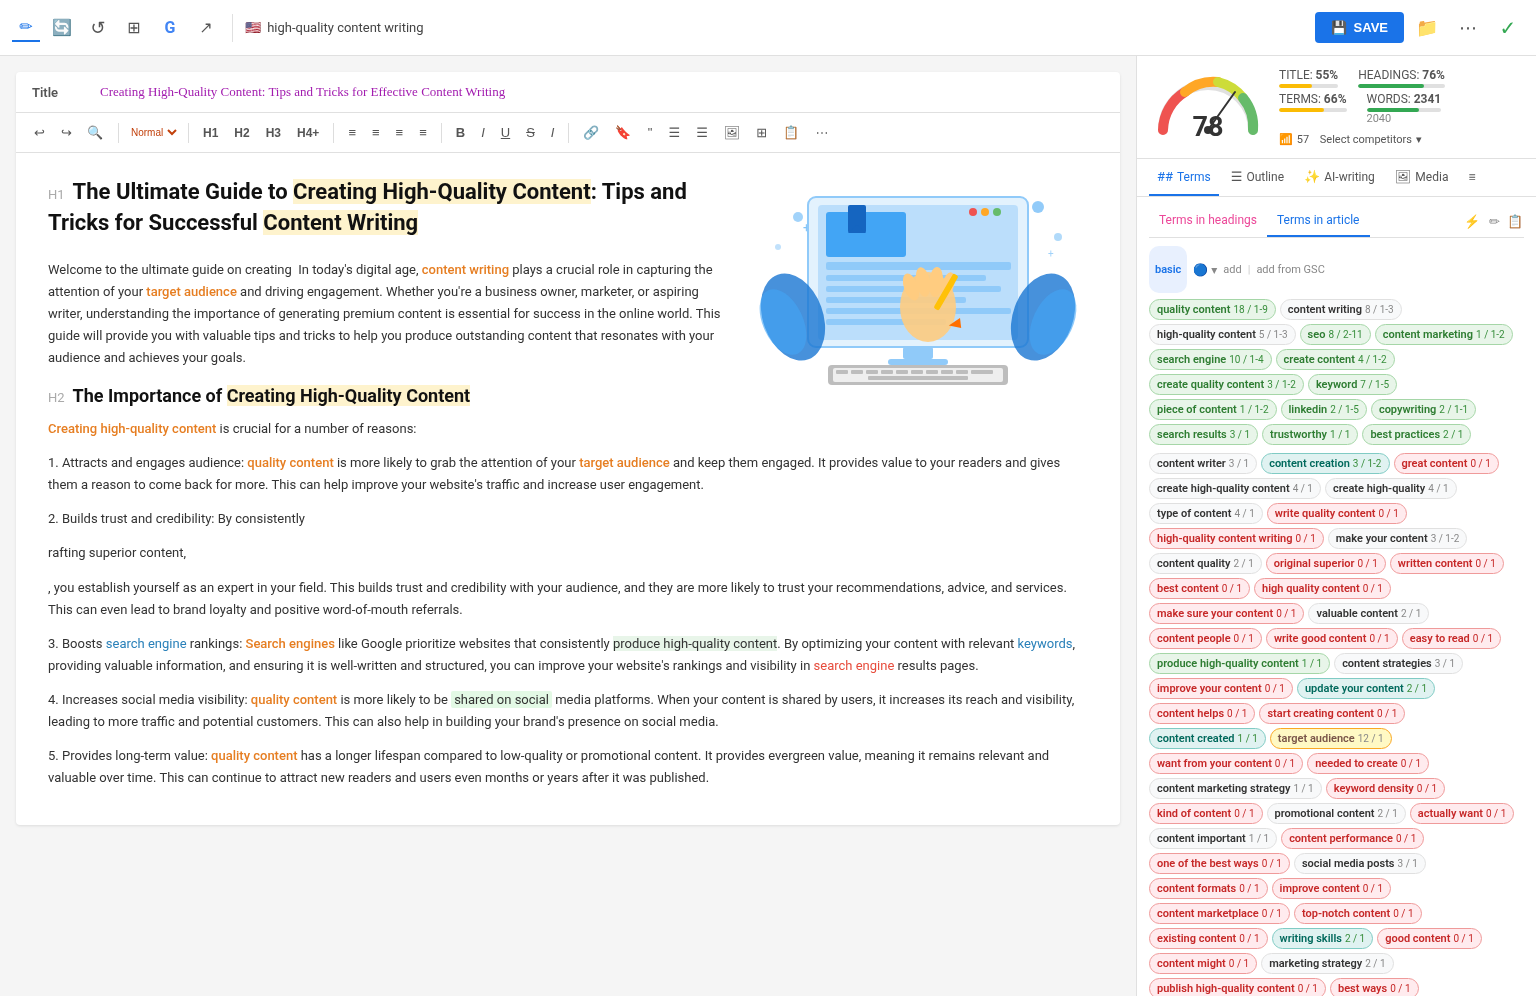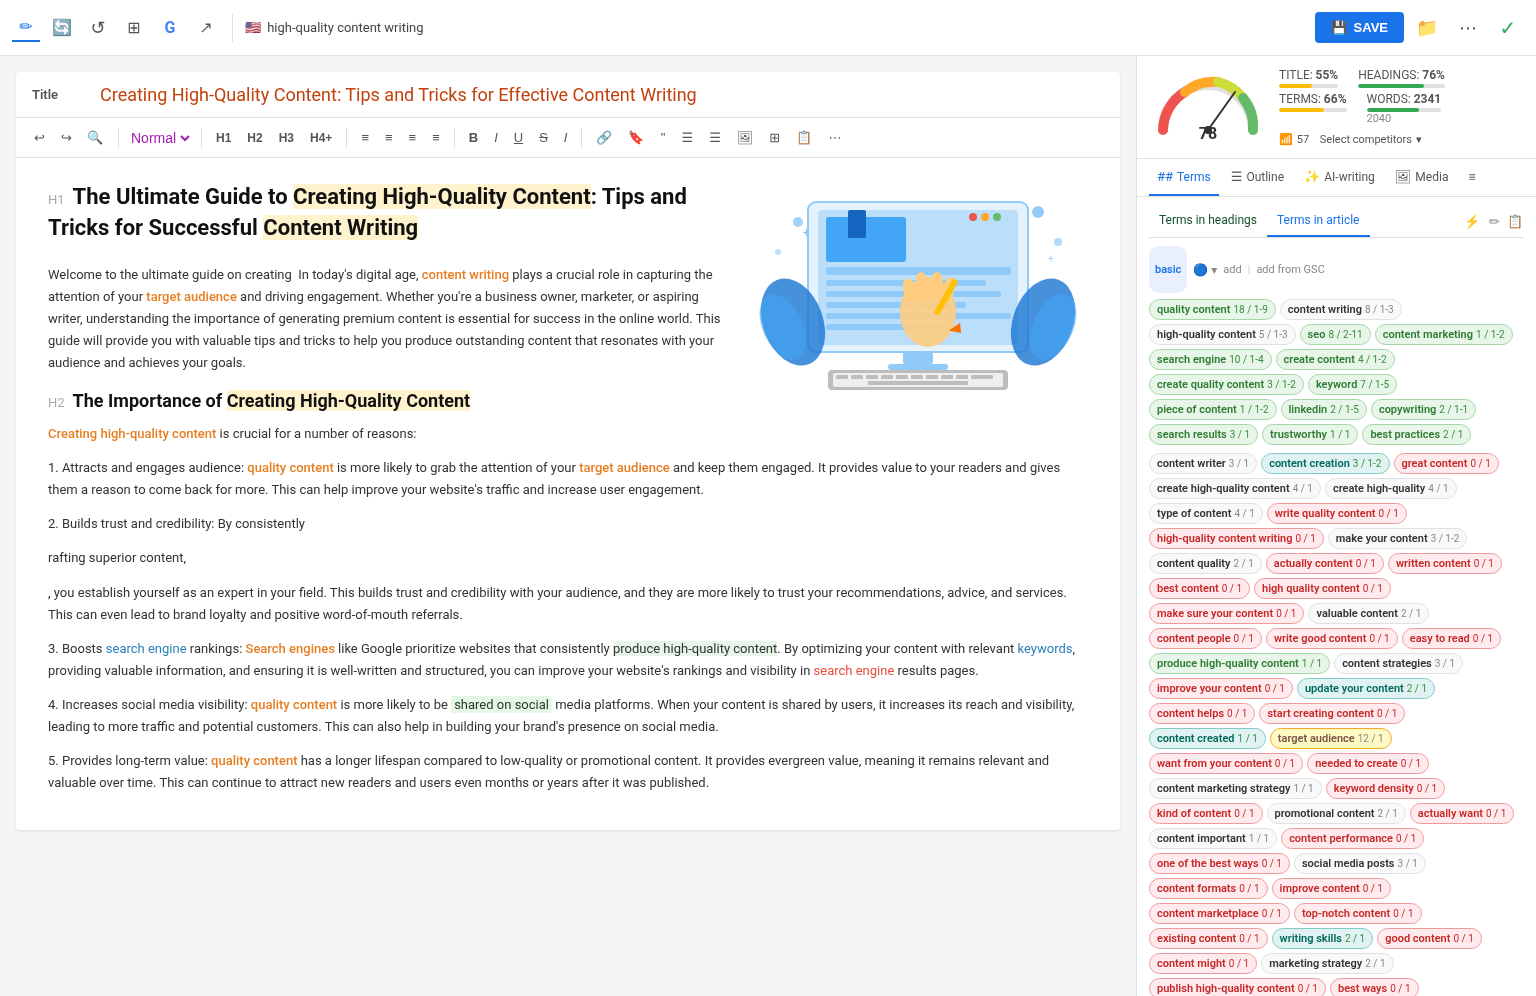--- a/index.html
+++ b/index.html
@@ -19,27 +19,27 @@
     
     .main { display: flex; flex: 1; overflow: hidden; }
 
     
     .editor-area { flex: 1; background: #f5f5f5; padding: 16px; overflow-y: auto; display: flex; flex-direction: column; gap: 12px; }
     .editor-card { background: #fff; border-radius: 4px; box-shadow: 0 1px 3px rgba(0,0,0,0.1); }
 
     
     .title-bar { display: flex; align-items: center; padding: 12px 16px; border-bottom: 1px solid #e0e0e0; gap: 28px; }
     .title-label { font-weight: 600; font-size: 13px; color: #555; min-width: 40px; }
-    .title-text { font-size: 18px; color: #c2410c; }
+    .title-text { font-size: 13px; color: #a21caf; font-family: Liberation Serif, serif; }
 
     
     .toolbar { display: flex; align-items: center; padding: 8px 12px; border-bottom: 1px solid #e0e0e0; gap: 4px; flex-wrap: wrap; }
     .toolbar-btn { padding: 4px 6px; border: none; background: none; cursor: pointer; color: #555; font-size: 13px; border-radius: 3px; display: flex; align-items: center; }
     .toolbar-sep { width: 1px; height: 20px; background: #ddd; margin: 0 4px; }
-    .format-select { font-size: 14px; color: #a21caf; border: none; background: none; cursor: pointer; }
+    .format-select { font-size: 10px; color: #c2410c; border: none; background: none; cursor: pointer; }
     .heading-btn { font-size: 12px; font-weight: 600; }
 
     
     .content-body { padding: 24px 32px; min-height: 600px; }
     .h1-text { font-size: 22px; font-weight: 700; line-height: 1.4; margin-bottom: 20px; color: #111; }
     .h1-tag { color: #aaa; font-size: 13px; font-weight: 400; margin-right: 8px; }
     .h2-tag { color: #aaa; font-size: 13px; font-weight: 400; margin-right: 8px; }
     .highlight-yellow { background: #fef3cd; color: inherit; }
     .highlight-orange { color: #e67e22; font-weight: 500; }
     .highlight-blue { color: #2980b9; }
@@ -68,21 +68,21 @@
 
     
     .panel-tabs { display: flex; align-items: center; padding: 0 12px; border-bottom: 1px solid #e0e0e0; gap: 4px; }
     .panel-tab { padding: 10px 8px; font-size: 12px; color: #555; cursor: pointer; border-bottom: 2px solid transparent; display: flex; align-items: center; gap: 4px; white-space: nowrap; }
     .panel-tab.active { color: #1a73e8; border-bottom-color: #1a73e8; }
     .panel-tab-icon { font-size: 13px; }
 
     
     .terms-section { flex: 1; overflow-y: auto; padding: 8px 12px; }
     .terms-subtabs { display: flex; gap: 0; border-bottom: 1px solid #e0e0e0; margin-bottom: 8px; align-items: center; }
-    .terms-subtab { padding: 8px 10px; font-size: 12px; color: #14532d; cursor: pointer; border-bottom: 2px solid transparent; }
+    .terms-subtab { padding: 8px 10px; font-size: 12px; color: #ec4899; cursor: pointer; border-bottom: 2px solid transparent; }
     .terms-subtab.active { color: #1a73e8; border-bottom-color: #1a73e8; }
     .terms-subtab-actions { margin-left: auto; display: flex; gap: 8px; }
     .terms-subtab-action { font-size: 13px; color: #888; cursor: pointer; }
 
     
     .section-header { display: flex; align-items: center; gap: 6px; margin: 8px 0 6px 0; }
     .section-badge { font-size: 11px; font-weight: 600; padding: 17px 6px; border-radius: 10px; }
     .badge-blue { background: #e8f0fe; color: #1a73e8; }
     .badge-orange { background: #fff3e0; color: #e67e22; }
     .add-link { font-size: 11px; color: #888; cursor: pointer; }
@@ -301,21 +301,21 @@
 
           <path d="M 32 22 A 45 45 0 0 1 65 12" fill="none" stroke="#ffa726" stroke-width="10" stroke-linecap="round"></path>
 
           <path d="M 65 12 A 45 45 0 0 1 90 28" fill="none" stroke="#cddc39" stroke-width="10" stroke-linecap="round"></path>
 
           <path d="M 90 28 A 45 45 0 0 1 100 60" fill="none" stroke="#66bb6a" stroke-width="10" stroke-linecap="round"></path>
 
           <line x1="55" y1="60" x2="82" y2="22" stroke="#333" stroke-width="2" stroke-linecap="round"></line>
           <circle cx="55" cy="60" r="4" fill="#333"></circle>
         </svg>
-        <div style="position:absolute;bottom:2px;left:50%;transform:translateX(-50%);font-size:16px;font-weight:700;color:#333;">78</div>
+        <div style="position:absolute;bottom:2px;left:50%;transform:translateX(-50%);font-size:27px;font-weight:700;color:#333;">78</div>
       </div>
 
       <div class="score-meta">
         <div class="score-row">
           <div class="score-item">
             TITLE: <span>55%</span>
             <div class="score-bar">
                 <div class="score-bar-fill orange" style="width:55%"></div>
               </div>
           </div>
@@ -490,21 +490,21 @@
         </span>
         <span class="tag tag-white">
           <span class="tag-key">make your content</span> 
             <span class="tag-count">3 / 1-2</span>
         </span>
         <span class="tag tag-white">
           <span class="tag-key">content quality</span> 
             <span class="tag-count">2 / 1</span>
         </span>
         <span class="tag tag-red">
-          <span class="tag-key">actually content</span> 
+          <span class="tag-key">original superior</span> 
             <span class="tag-count-red">0 / 1</span>
         </span>
         <span class="tag tag-red">
           <span class="tag-key">written content</span> 
             <span class="tag-count-red">0 / 1</span>
         </span>
         <span class="tag tag-red">
           <span class="tag-key">best content</span> 
             <span class="tag-count-red">0 / 1</span>
         </span>

